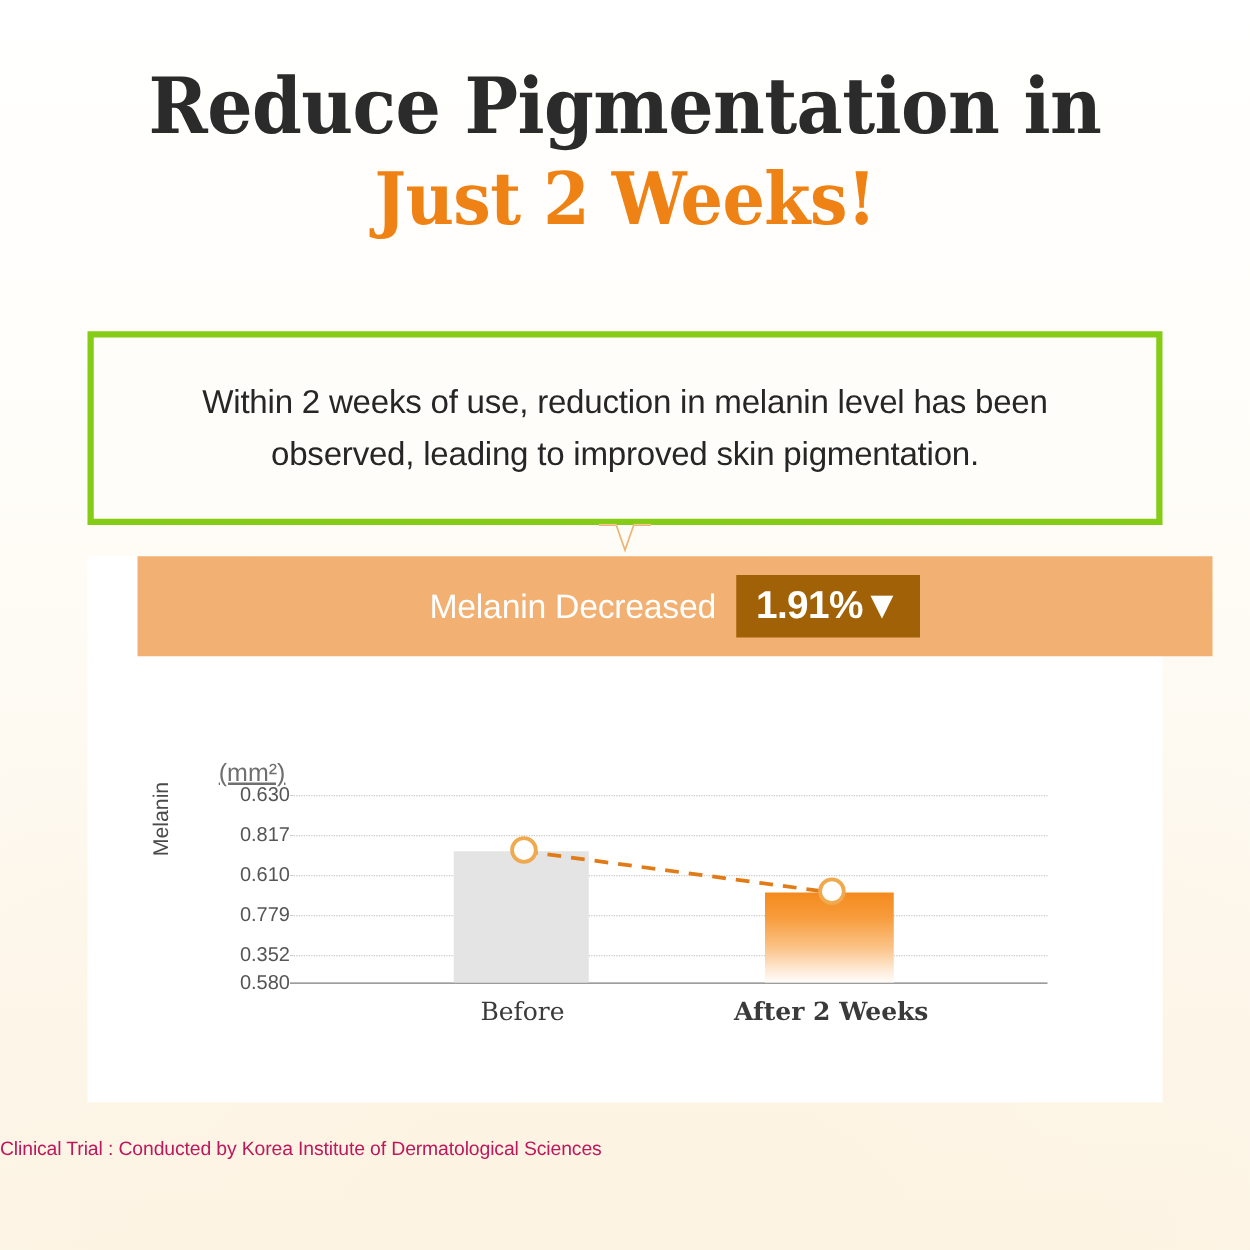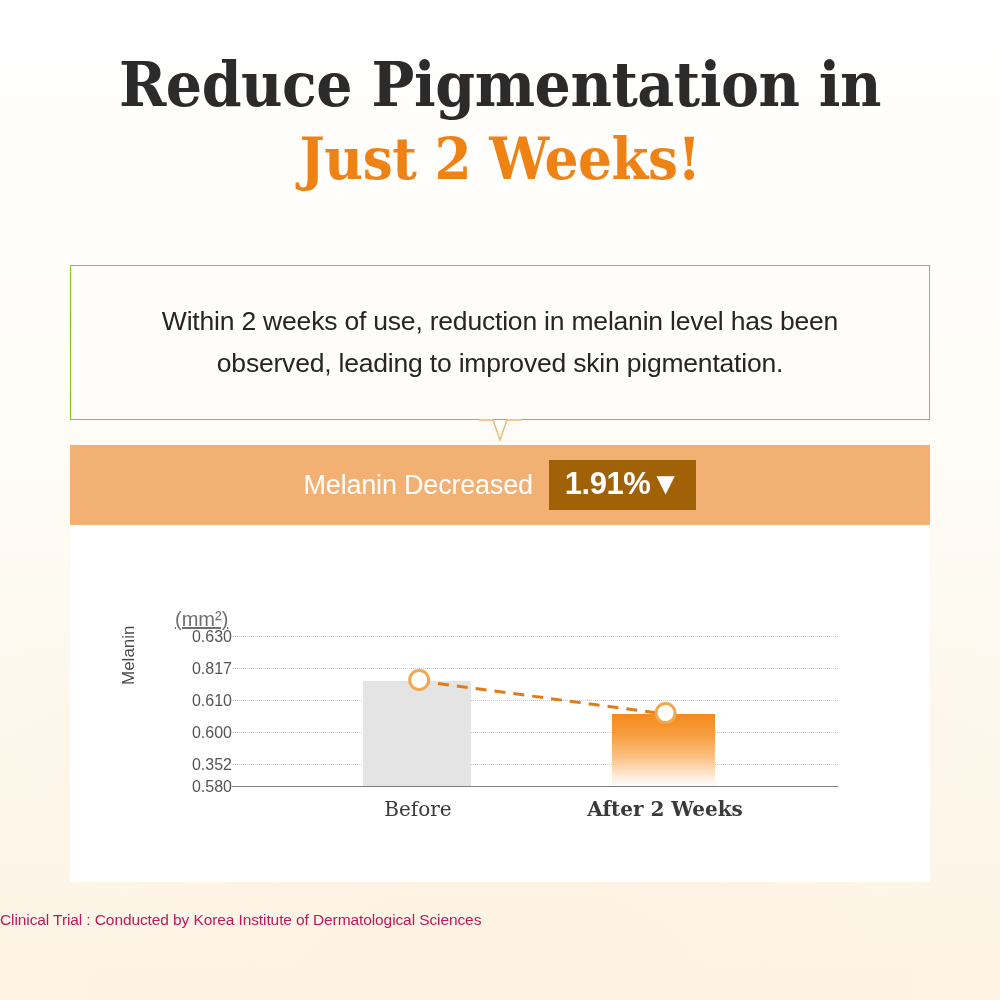--- a/index.html
+++ b/index.html
@@ -30,40 +30,40 @@
     margin-top:12px;
     font-size:58px; font-weight:700; color:#ef8215;
     letter-spacing:-0.5px; line-height:1.05;
     transform: scaleX(0.92); transform-origin:center;
   }
 
   
   .callout {
     position:absolute; left:70px; top:265px; width:860px; height:155px;
     background:#fffdfa;
-    border:1px solid #84cc16;
+    border:5px solid #84cc16;
     display:flex; align-items:center; justify-content:center;
   }
   .callout p {
     font-size:26.5px; line-height:1.55; color:#262626;
     text-align:center; letter-spacing:-0.2px; padding:0 40px;
   }
   
   .notch { position:absolute; left:479px; top:419px; width:42px; height:24px; }
   .notch svg { display:block; }
 
   
   .card {
     position:absolute; left:70px; top:445px; width:860px; height:437px;
     background:#ffffff;
   }
   .banner {
     height:80px; width:100%;
     background:#f2b173;
-    display:flex; align-items:center; justify-content:center; gap:16px;
+    display:flex; align-items:center; justify-content:center; gap:16px;margin-left:40px;
   }
   .banner-label {
     font-size:27px; color:#ffffff; letter-spacing:-0.2px;
   }
   .banner-badge {
     background:#a16207; color:#ffffff;
     font-size:31px; font-weight:700;
     padding:6px 16px 8px 16px;
     letter-spacing:-0.5px;
     display:inline-block;
@@ -145,21 +145,21 @@
 
   <div class="plot-wrap">
 
     <div class="unit-label">(mm²)</div>
     <div class="y-title">Melanin</div>
 
     <div class="ytick-col">
       <div class="ytick" style="top:103px">0.630</div>
       <div class="ytick" style="top:135px">0.817</div>
       <div class="ytick" style="top:167px">0.610</div>
-      <div class="ytick" style="top:199px">0.600</div>
+      <div class="ytick" style="top:199px">0.779</div>
       <div class="ytick" style="top:231px">0.352</div>
       <div class="ytick" style="top:253px">0.580</div>
     </div>
 
     <div class="gridline" style="top:111px"></div>
     <div class="gridline" style="top:143px"></div>
     <div class="gridline" style="top:175px"></div>
     <div class="gridline" style="top:207px"></div>
     <div class="gridline" style="top:239px"></div>
     <div class="axis-line"></div>

